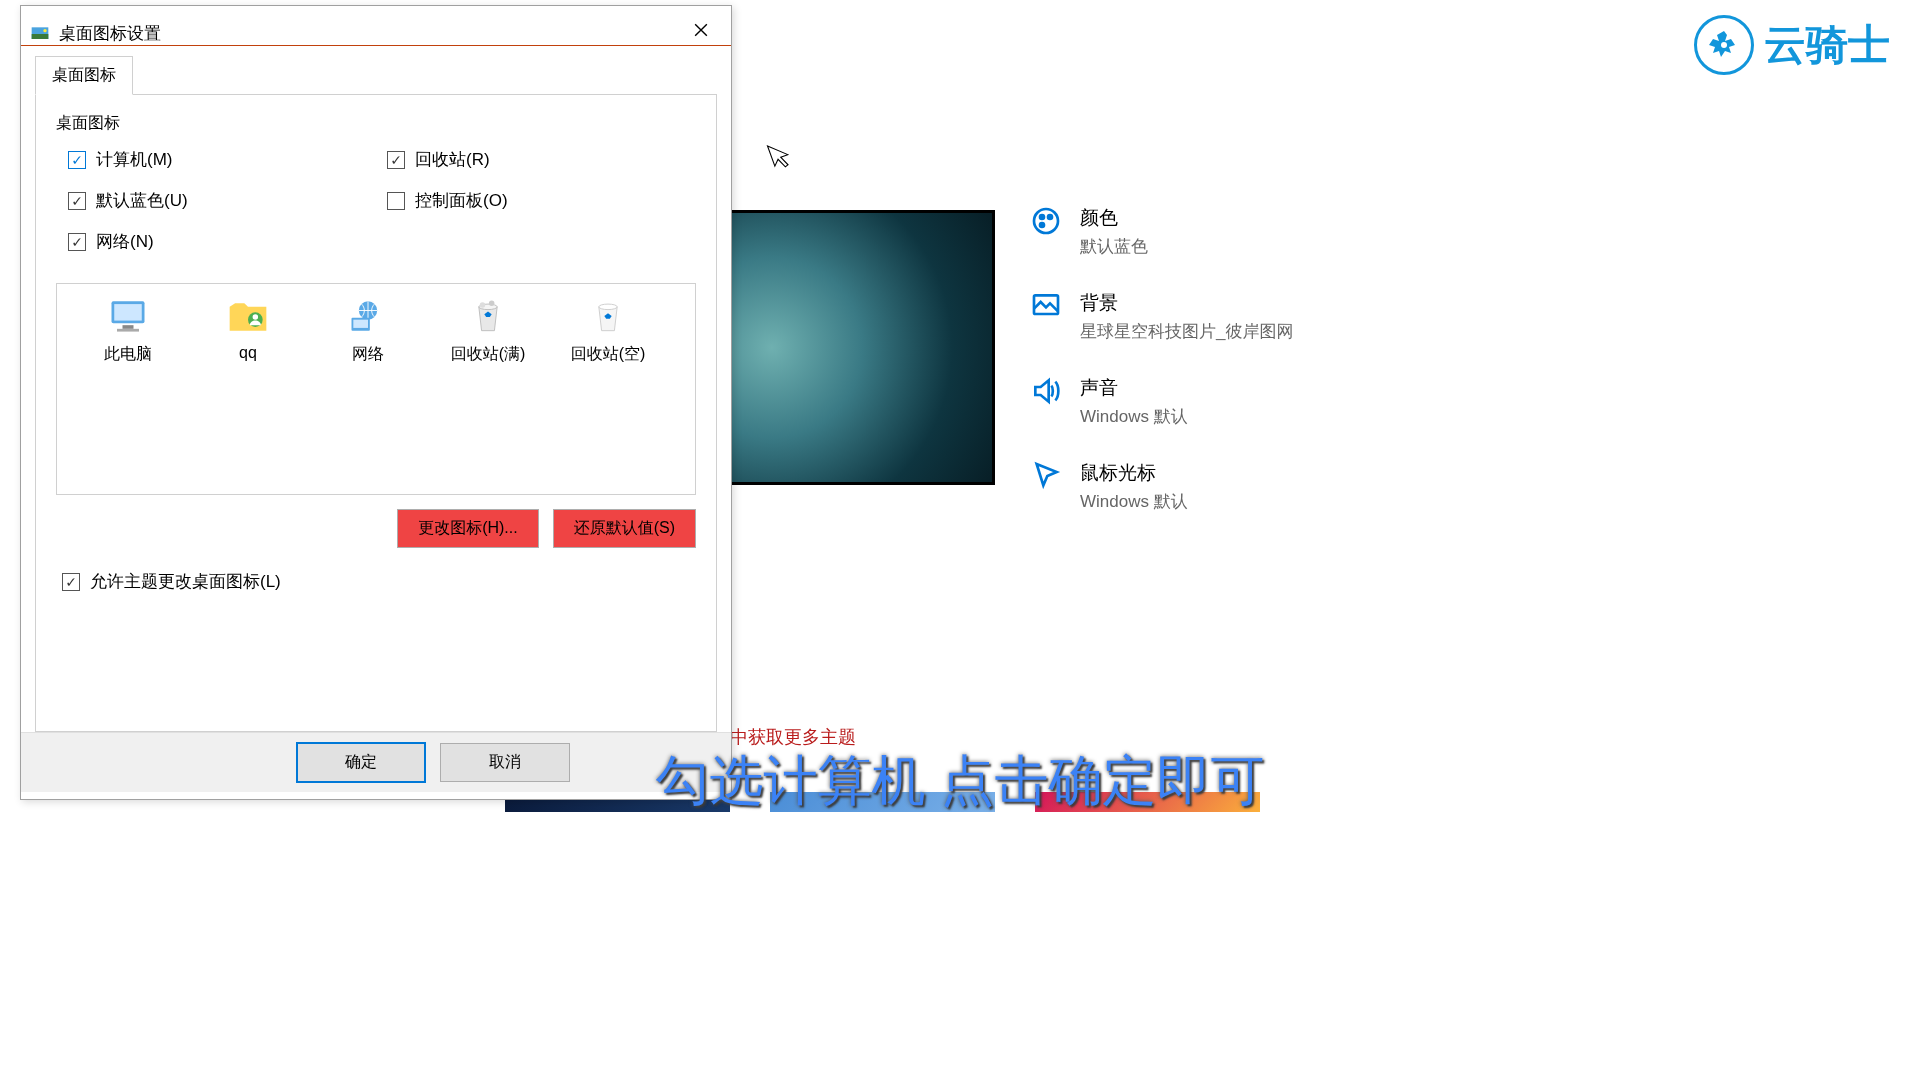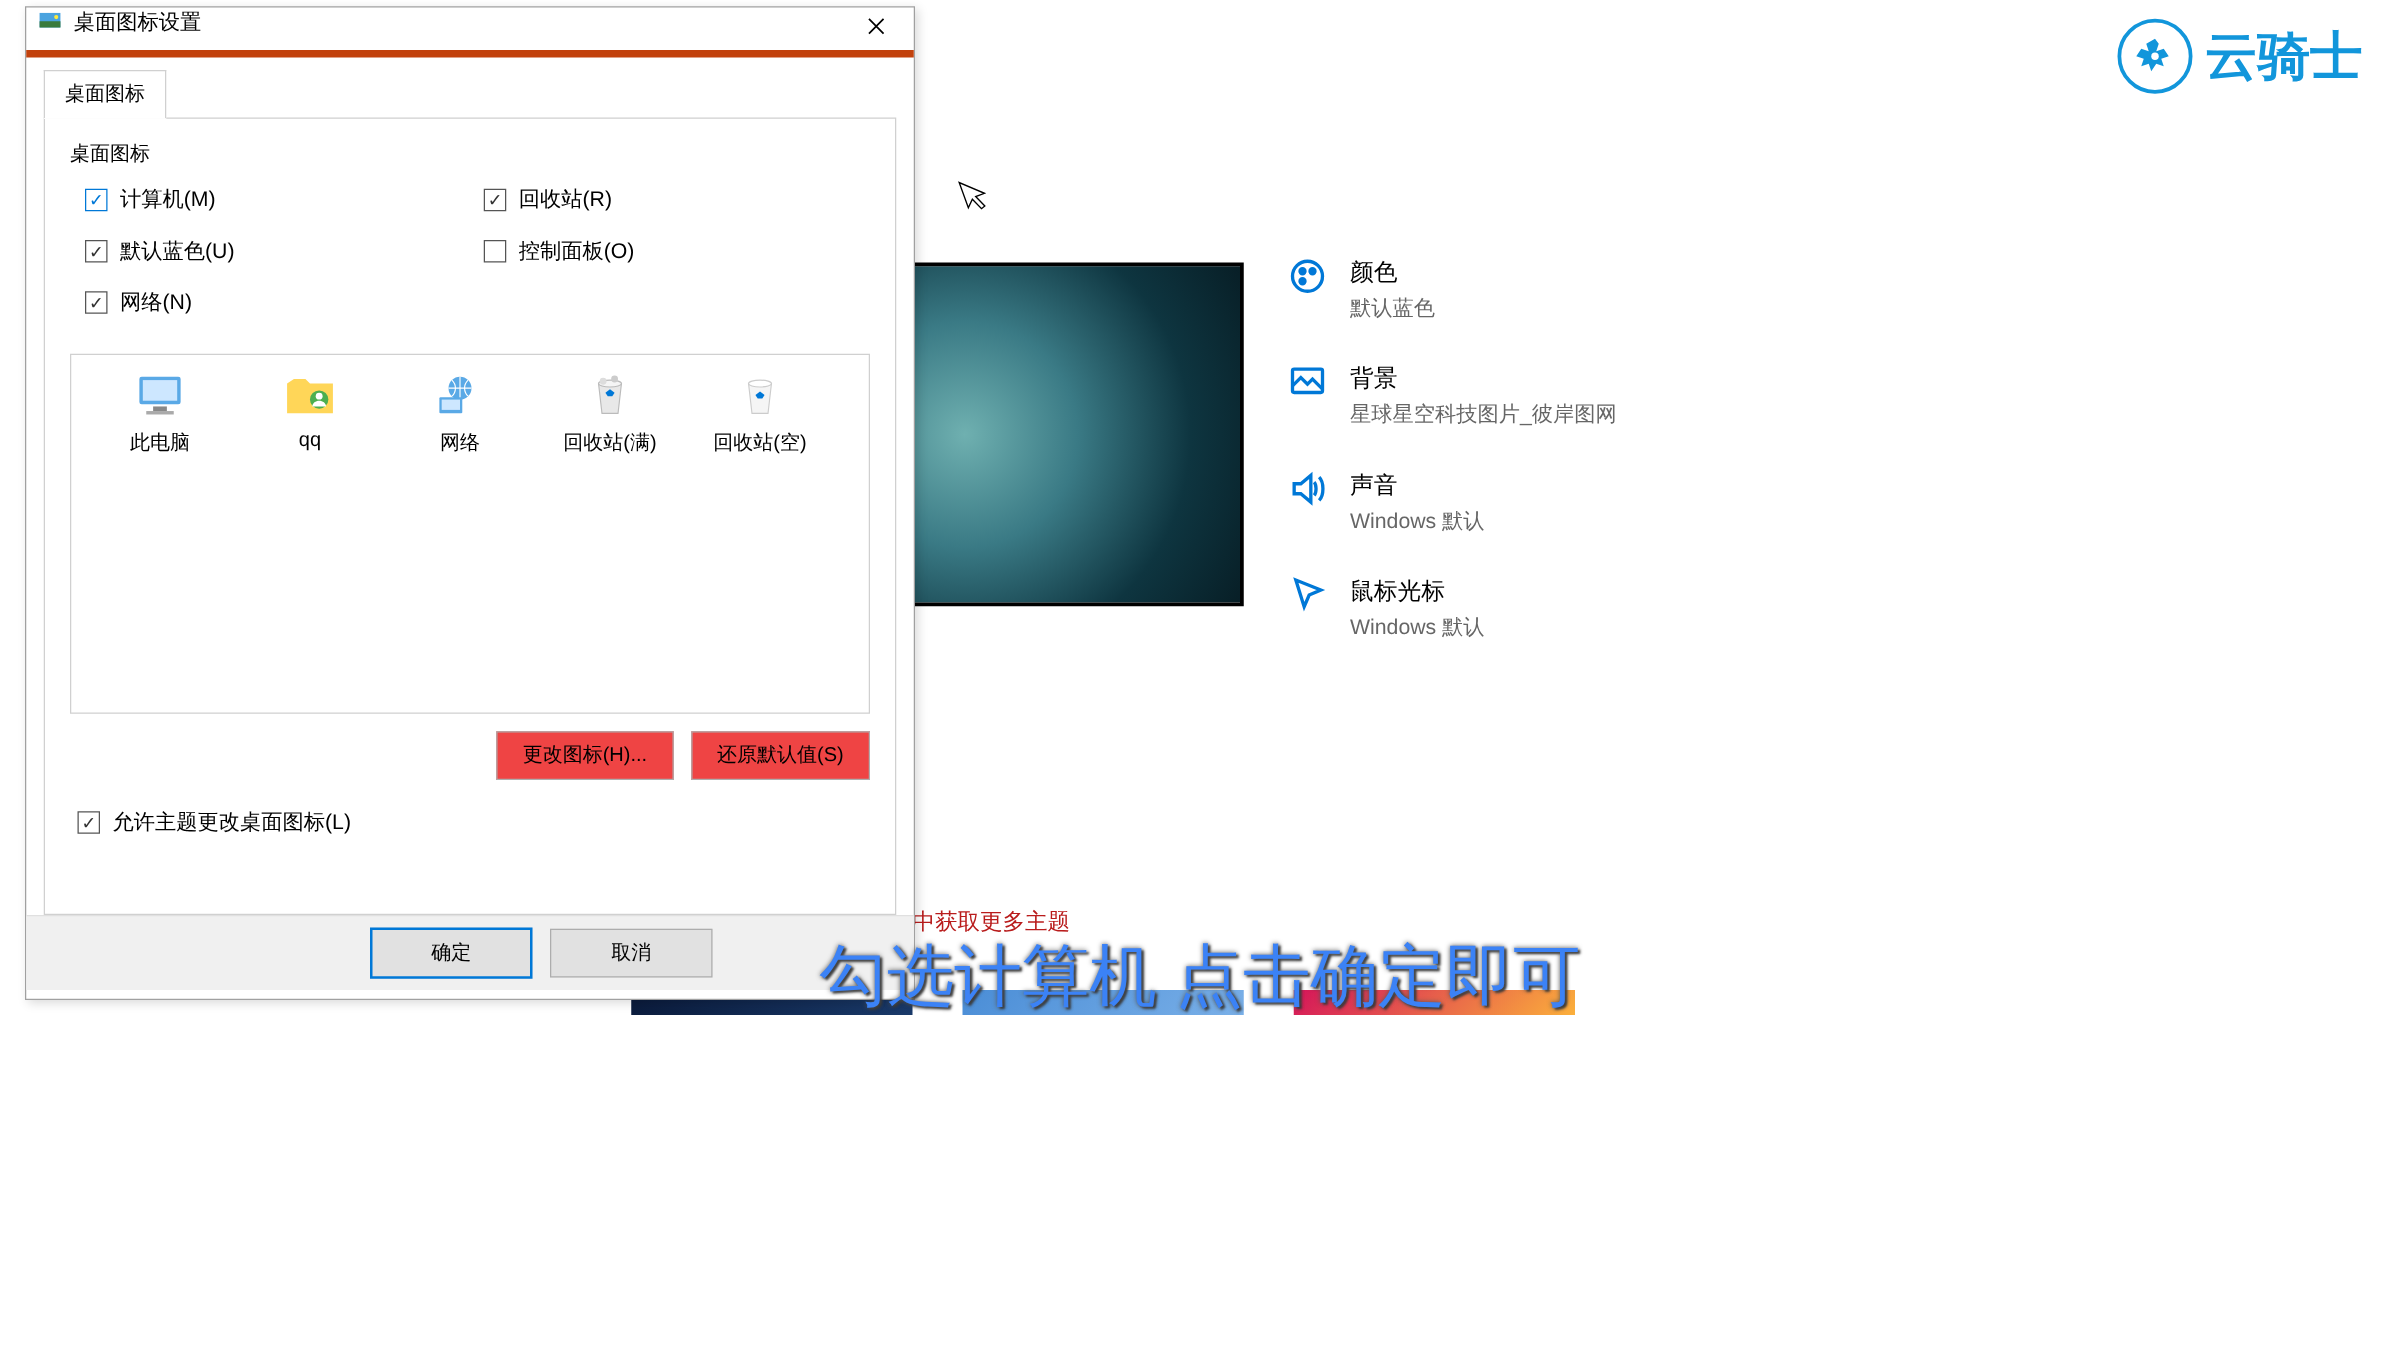--- a/index.html
+++ b/index.html
@@ -19,23 +19,23 @@
   top: 5px;
   width: 712px;
   height: 795px;
   background: #fff;
   border: 1px solid #a0a0a0;
   box-shadow: 2px 2px 8px rgba(0,0,0,0.15);
 }
 .titlebar {
   height: 40px;
   display: flex;
-  align-items: flex-start;
+  align-items: flex-end;
   padding: 0 8px;
-  border-bottom: 6px solid #c2410c;
+  border-bottom: 1px solid #c2410c;
 }
 .title-icon {
   width: 22px;
   height: 22px;
   margin-right: 8px;
   display: flex;
   align-items: center;
   justify-content: center;
 }
 .title-text {
@@ -99,21 +99,21 @@
   display: flex;
   align-items: center;
   justify-content: center;
   font-size: 14px;
   color: #333;
 }
 .chk.blue .chk-box { border-color: #0078d7; color: #0078d7; }
 
 .icon-preview {
   border: 1px solid #d0d0d0;
-  height: 288px;
+  height: 212px;
   padding: 12px 16px;
   display: flex;
   gap: 10px;
   align-items: flex-start;
 }
 .icon-item {
   display: flex;
   flex-direction: column;
   align-items: center;
   width: 110px;

